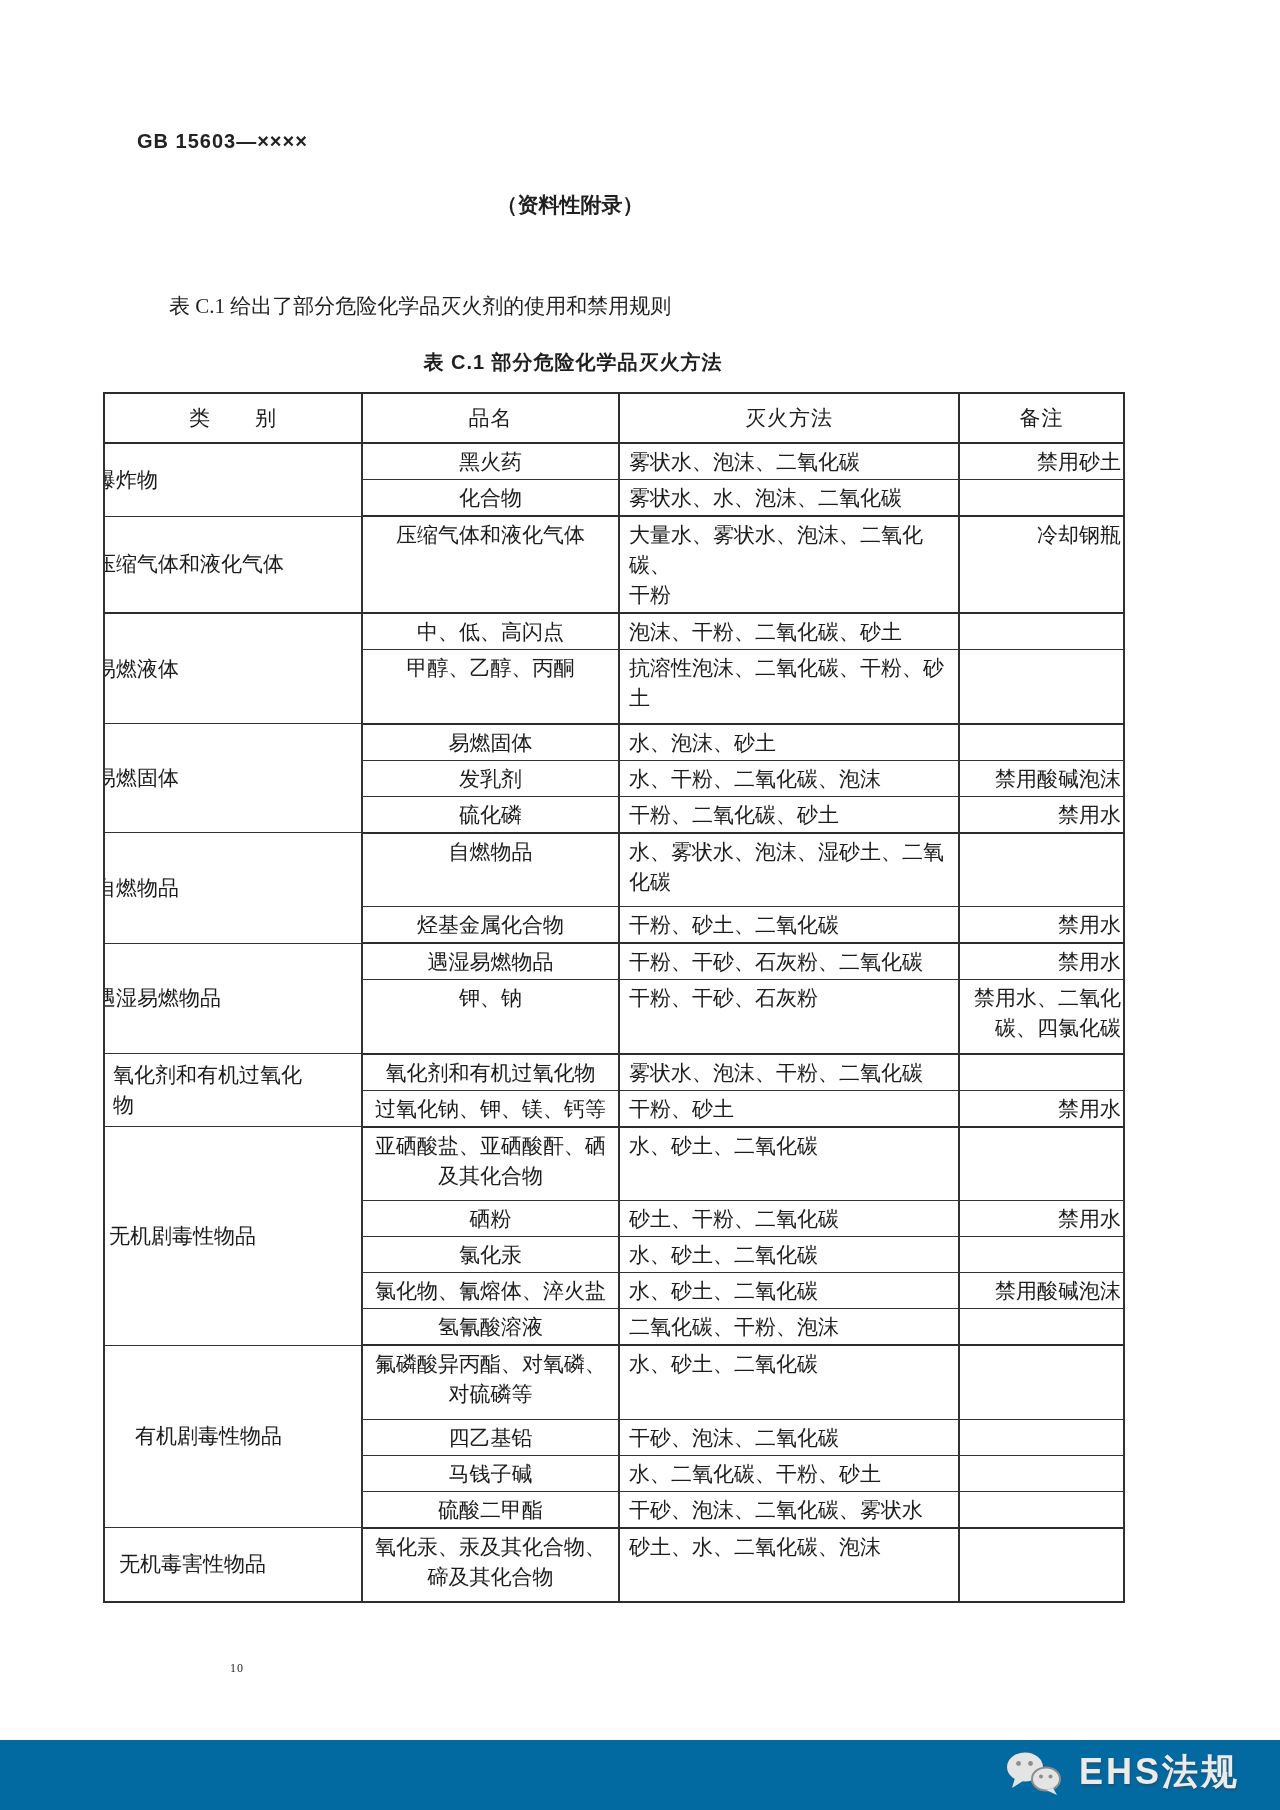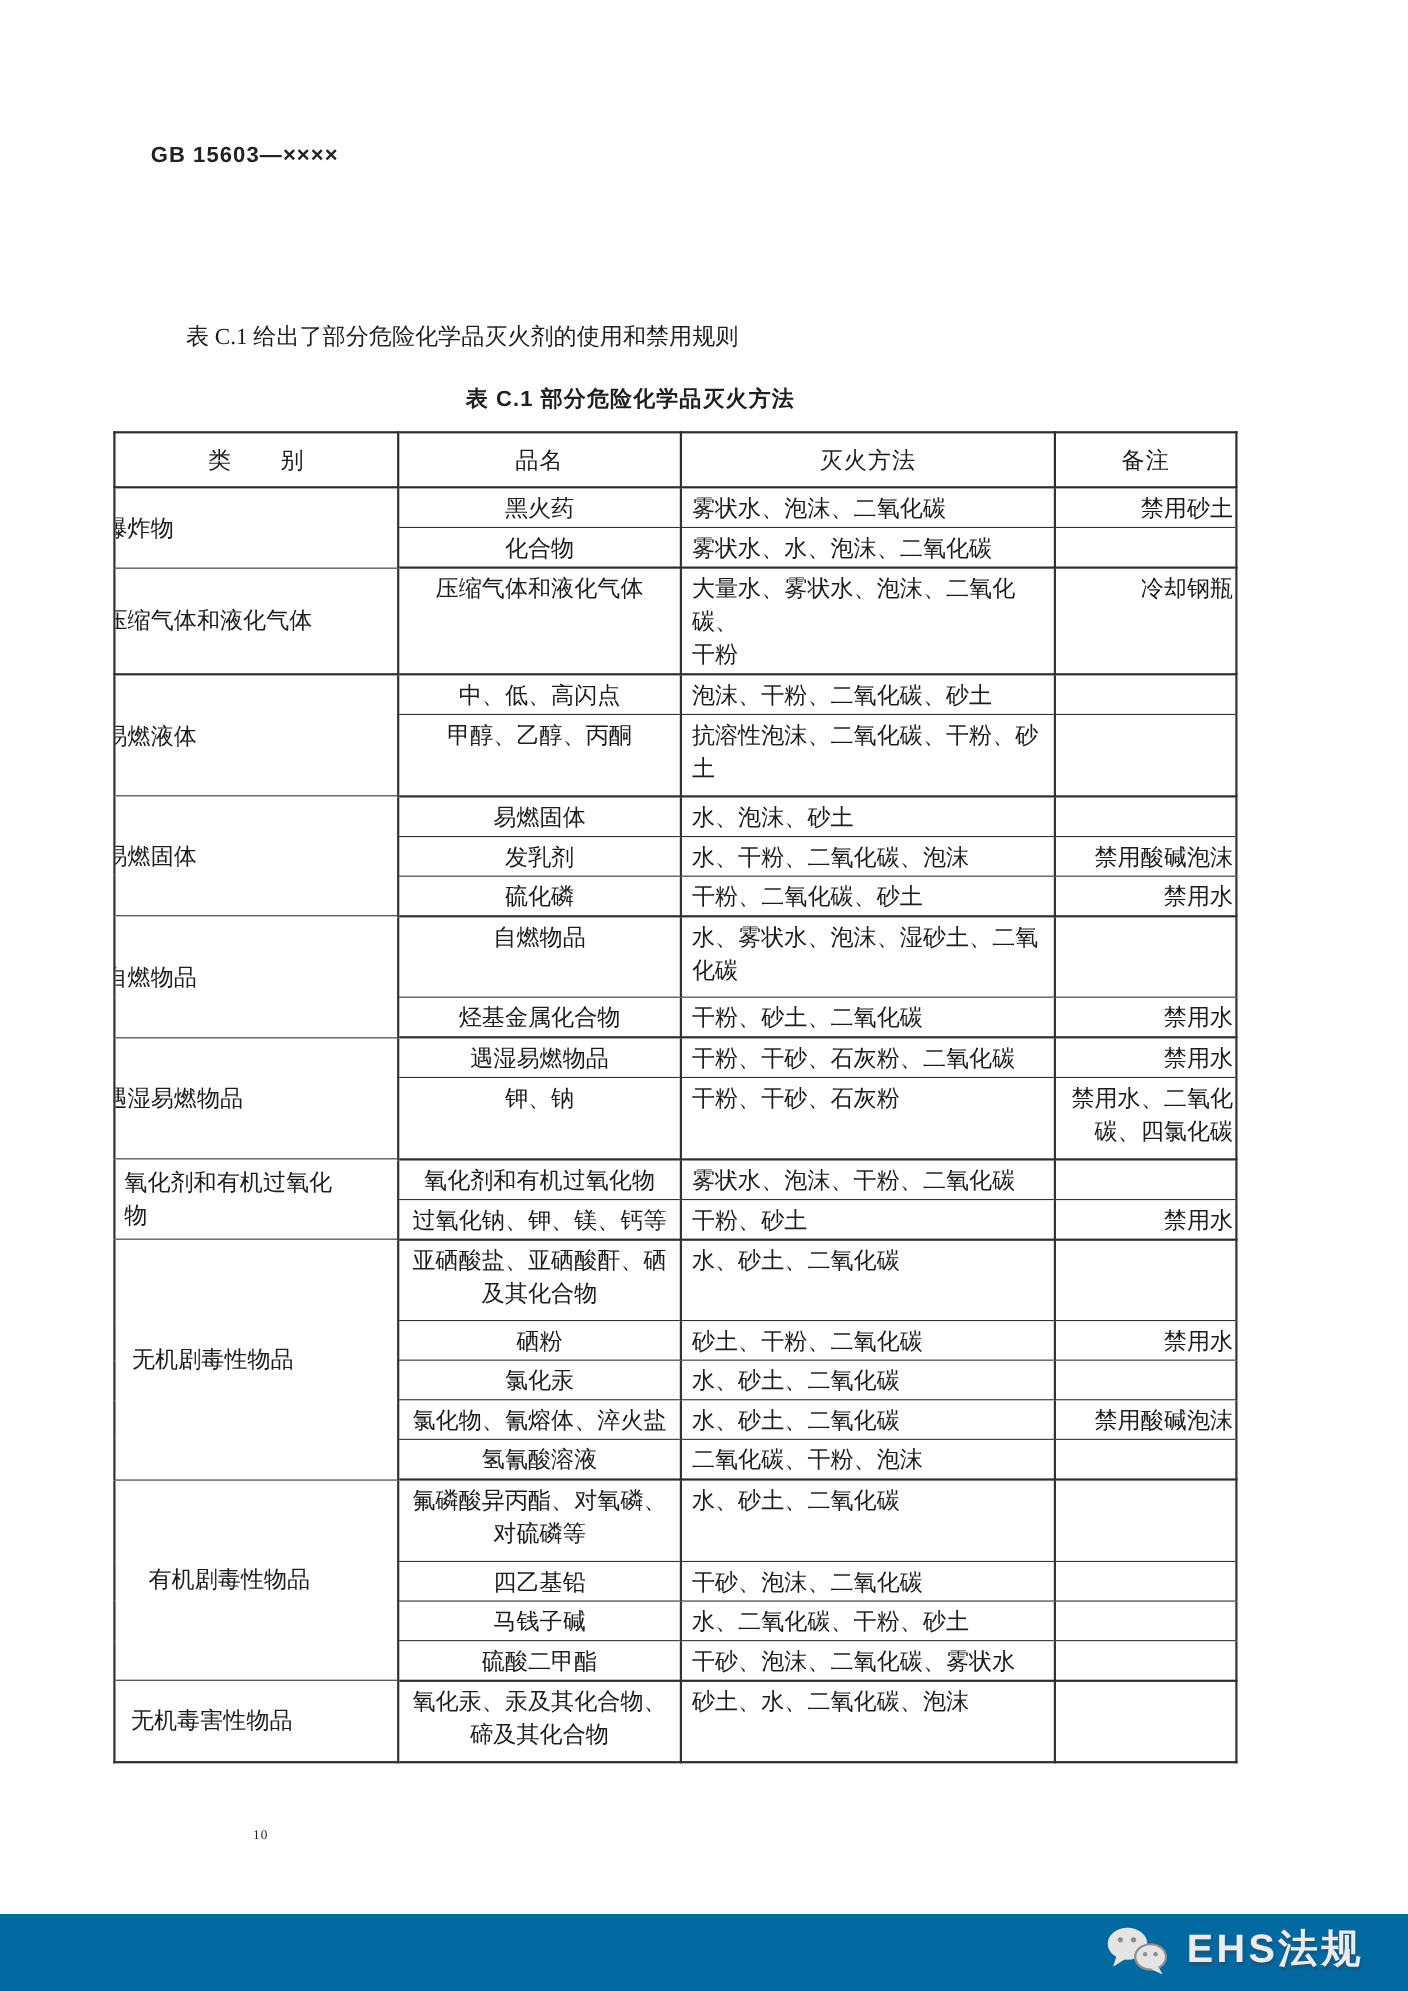--- a/index.html
+++ b/index.html
@@ -99,20 +99,21 @@
     text-shadow:1px 2px 2px rgba(60,60,60,0.45);
   }
   .wechat-icon svg { display:block; }
 </style>
 </head>
 <body>
 
 <div class="doc-number">GB 15603—××××</div>
 
 <div class="headings">
+  <div class="h2">（资料性附录）</div>
 </div>
 
 <p class="intro">表 C.1 给出了部分危险化学品灭火剂的使用和禁用规则</p>
 
 <div class="caption">表 C.1 部分危险化学品灭火方法</div>
 
 <table class="fire">
   <colgroup>
     <col class="c-cat">
       <col class="c-name">
@@ -219,21 +220,21 @@
         <td class="method">雾状水、泡沫、干粉、二氧化碳</td>
         <td class="note"></td>
       </tr>
       <tr class="group-end">
         <td class="name">过氧化钠、钾、镁、钙等</td>
         <td class="method">干粉、砂土</td>
         <td class="note">禁用水</td>
       </tr>
       <tr class="tall">
         <td class="cat" rowspan="5">
-          <div class="cat-inner" style="white-space: pre-line; padding-left: 15px;">无机剧毒性物品</div>
+          <div class="cat-inner" style="white-space: pre-line; padding-left: 4px;">无机剧毒性物品</div>
         </td>
         <td class="name">亚硒酸盐、亚硒酸酐、硒
 及其化合物</td>
         <td class="method">水、砂土、二氧化碳</td>
         <td class="note"></td>
       </tr>
       <tr>
         <td class="name">硒粉</td>
         <td class="method">砂土、干粉、二氧化碳</td>
         <td class="note">禁用水</td>

